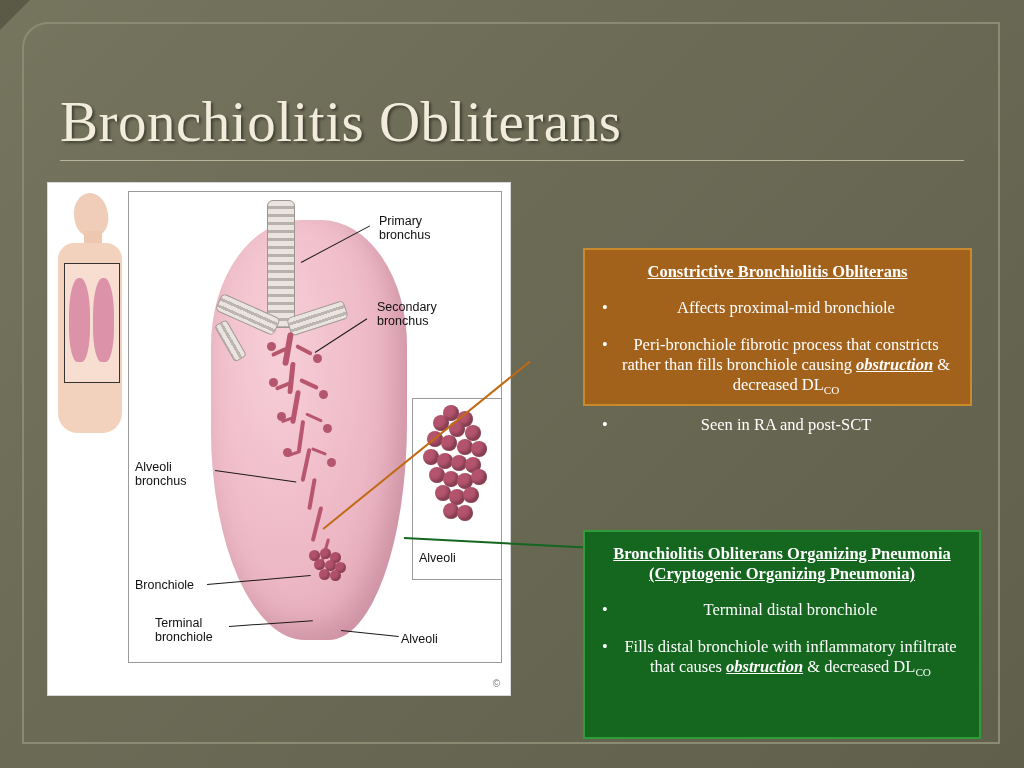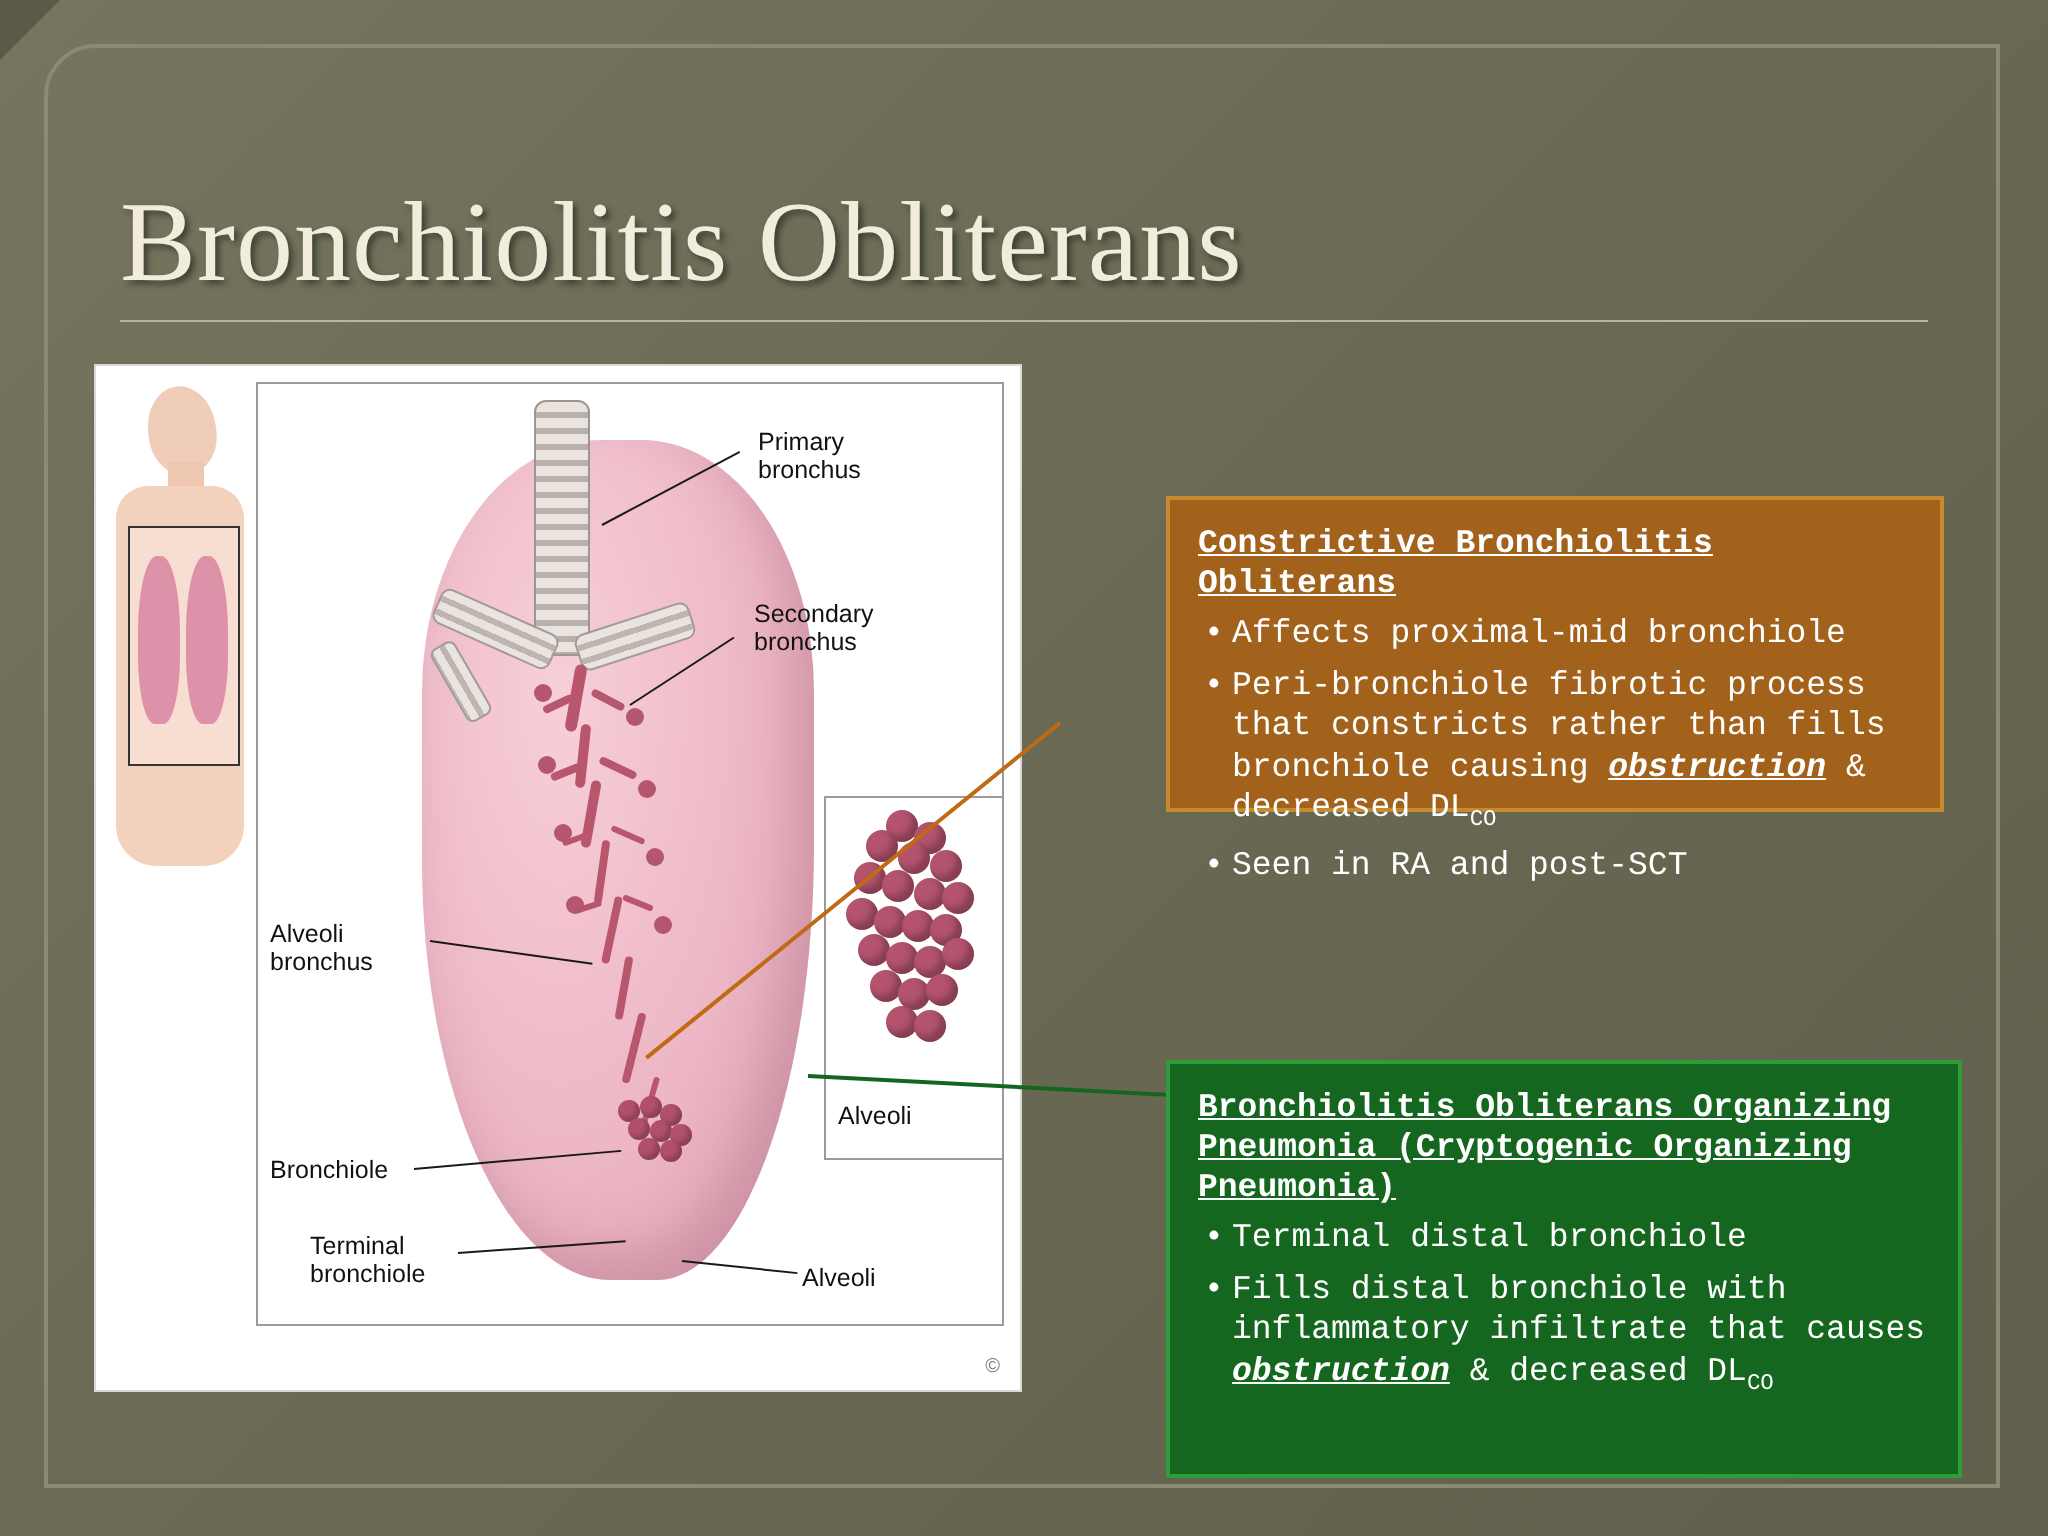--- a/index.html
+++ b/index.html
@@ -239,21 +239,22 @@
     font-family: "Liberation Sans", sans-serif;
     font-size: 10px;
     color: #777;
   }
 
   
   .callout {
     position: absolute;
     box-sizing: border-box;
     color: #ffffff;
-    font-family: Liberation Mono, monospace;
+    font-family: Liberation Serif, serif;
+    text-align: center;
   }
   #callout-constrictive {
     left: 583px; top: 248px;
     width: 389px; height: 158px;
     background: #a3621c;
     border: 2px solid #c98a2e;
     padding: 12px 14px 10px 14px;
   }
   #callout-boop {
     left: 583px; top: 530px;
@@ -272,21 +273,21 @@
   .callout ul {
     margin: 0;
     padding: 0;
     list-style: none;
   }
   .callout li {
     position: relative;
     font-size: 16.5px;
     line-height: 1.24;
     padding-left: 17px;
-    margin-top: 5px;
+    margin-top: 16px;
   }
   .callout li::before {
     content: "•";
     position: absolute;
     left: 3px; top: 0;
   }
   .em-ul {
     font-weight: bold;
     font-style: italic;
     text-decoration: underline;

